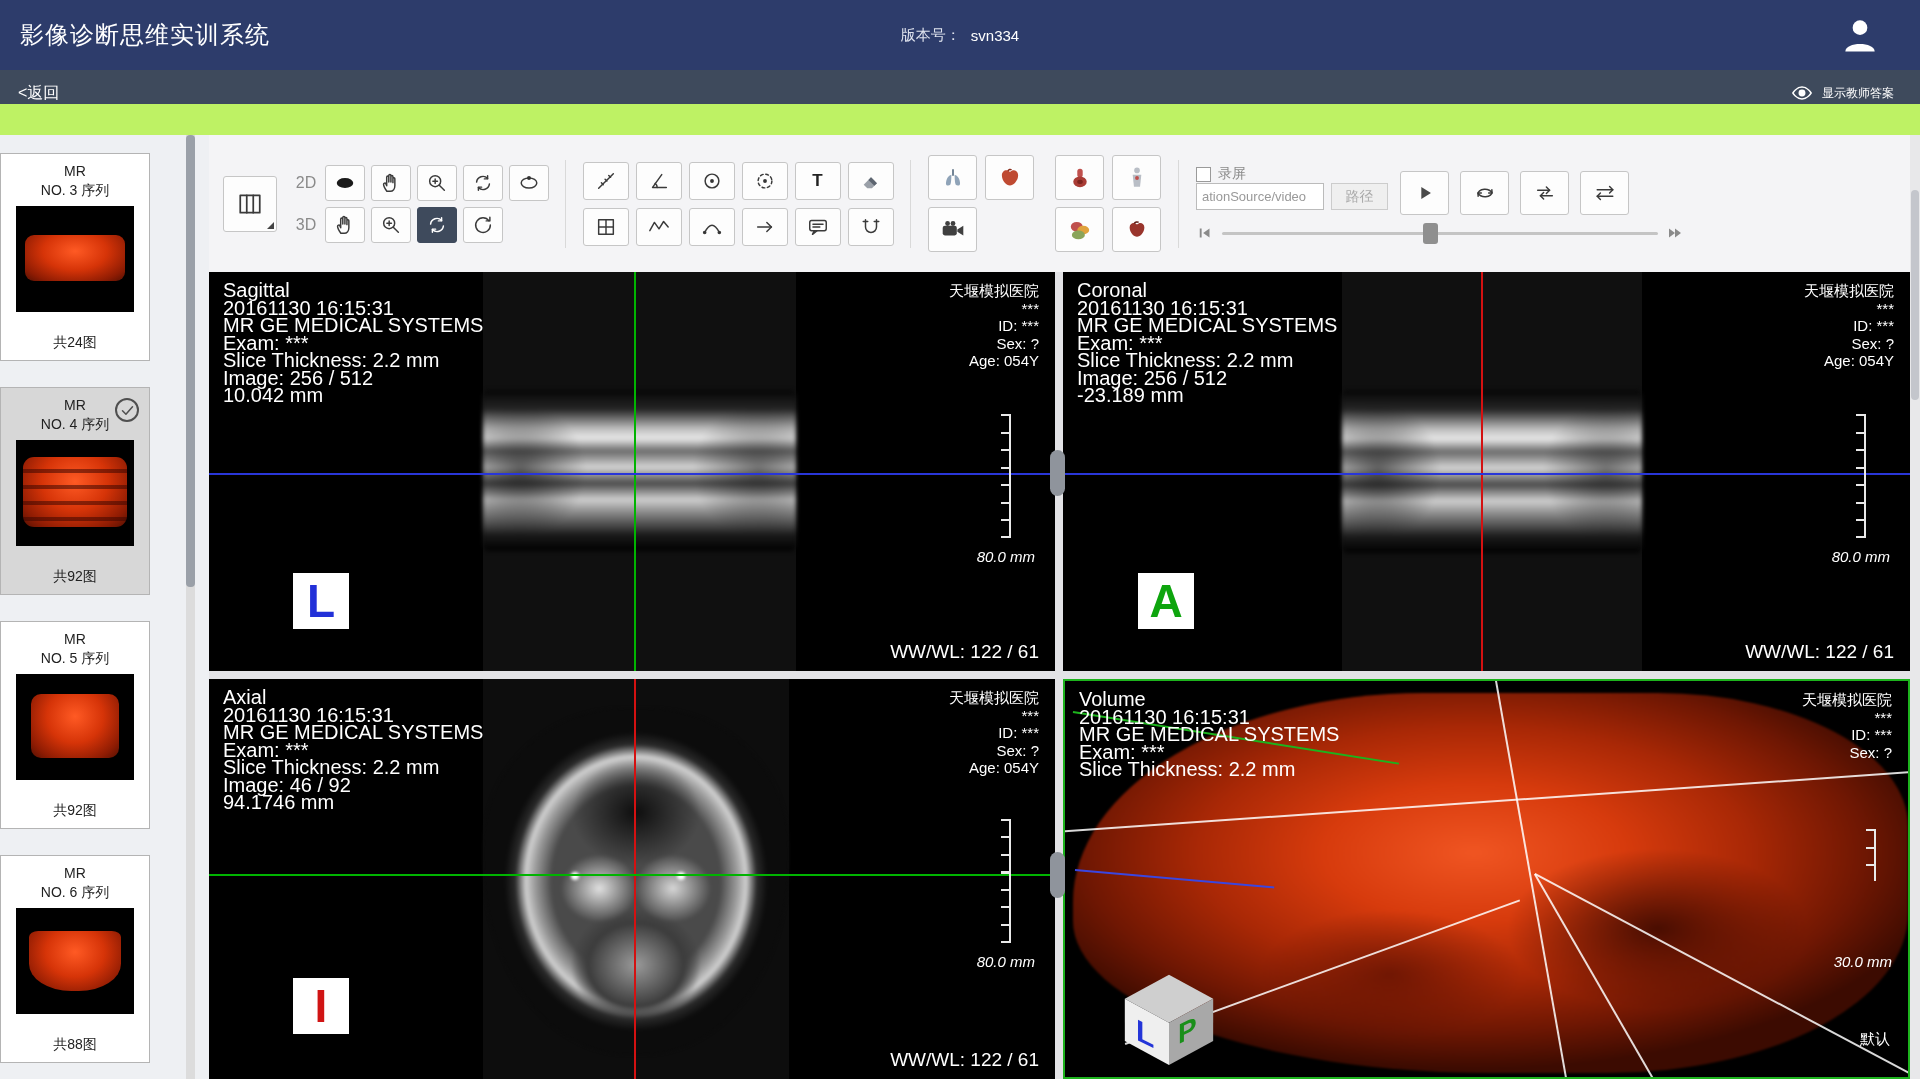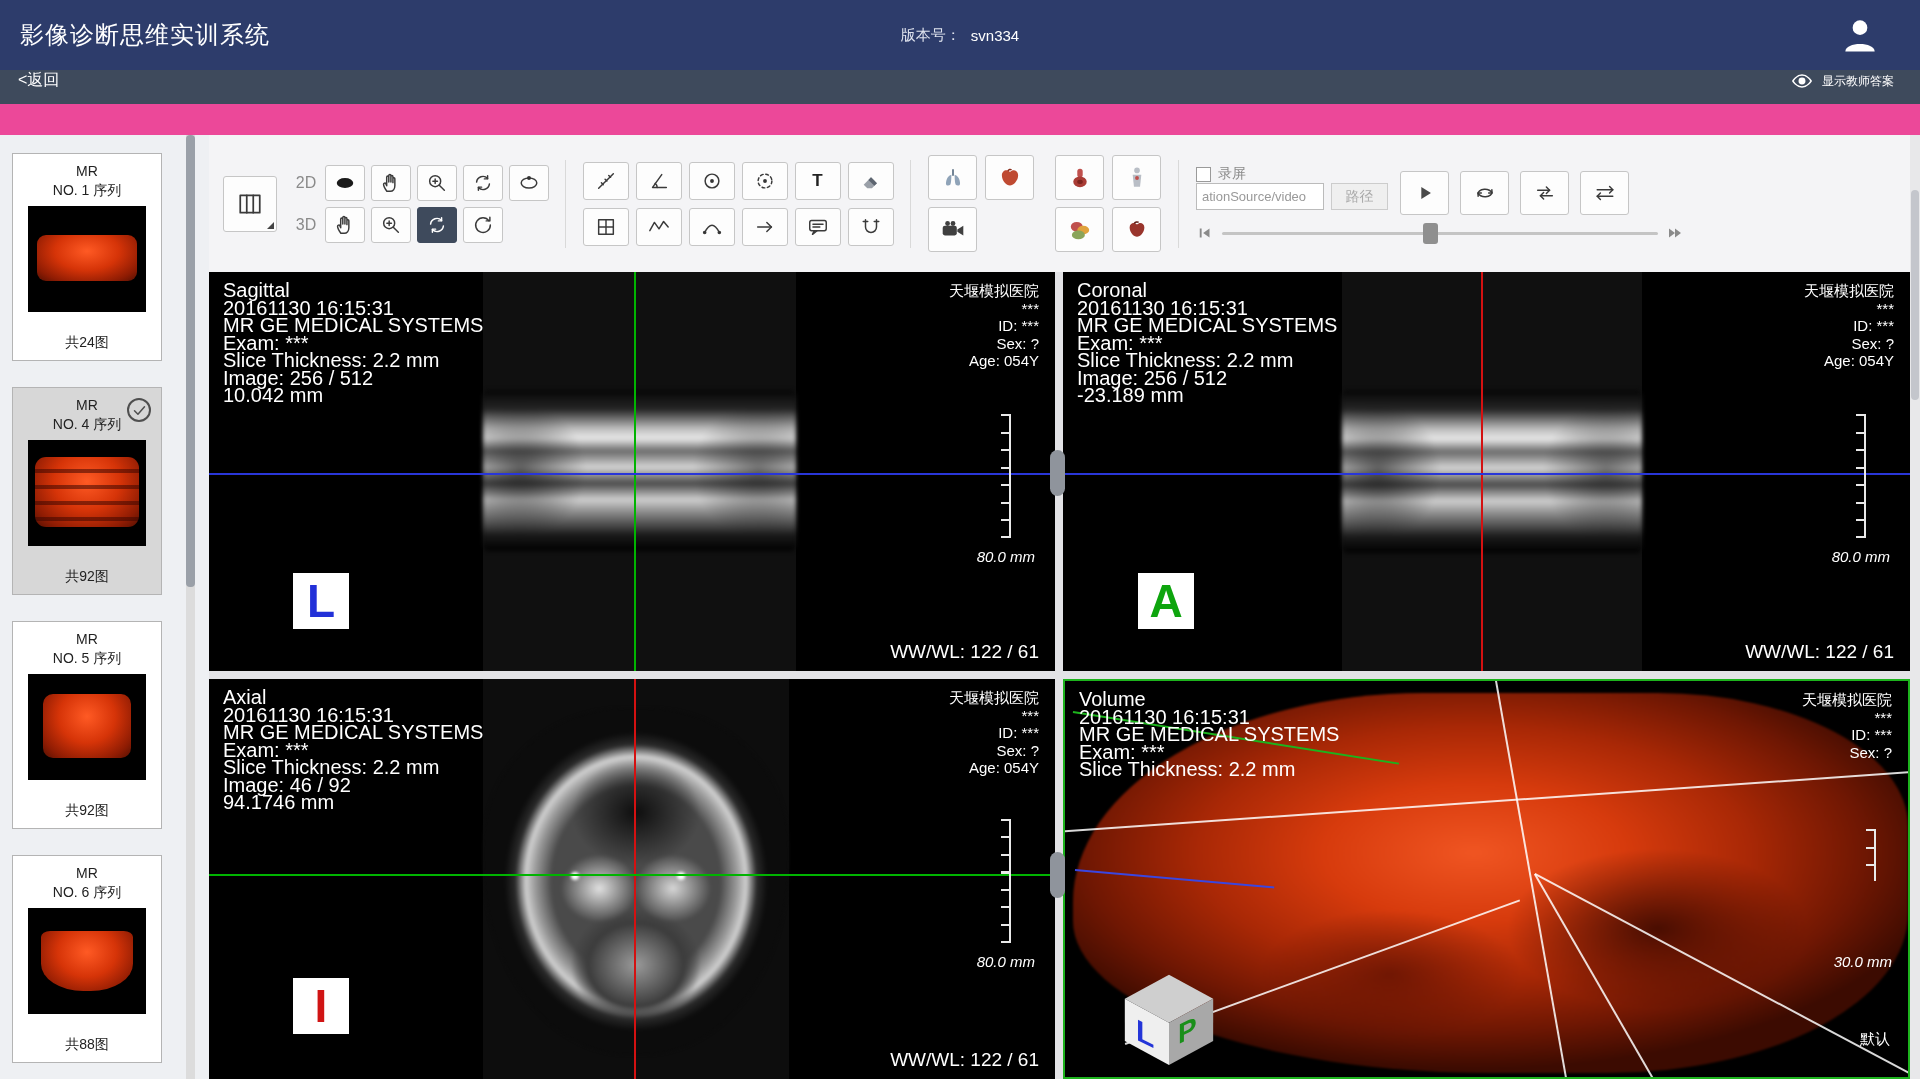--- a/index.html
+++ b/index.html
@@ -1,36 +1,36 @@
 <!DOCTYPE html>
 <html><head>
 <meta charset="utf-8">
 <style>
 *{margin:0;padding:0;box-sizing:border-box;}
 html,body{width:1920px;height:1079px;overflow:hidden;}
 body{font-family:"Liberation Sans","DejaVu Sans",sans-serif;background:#eef0f3;}
-.app{position:relative;width:1920px;height:1079px;background:#ec4899;overflow:hidden;}
+.app{position:relative;width:1920px;height:1079px;background:#bef264;overflow:hidden;}
 
 
 .topbar{position:absolute;left:0;top:0;width:100%;height:70px;background:#2d3c6b;display:flex;align-items:center;z-index:20;}
 .app-title{color:#fff;font-size:24px;margin-left:20px;letter-spacing:1px;}
 .version{position:absolute;left:50%;transform:translateX(-50%);color:#dfe3ee;font-size:15px;display:flex;gap:10px;align-items:center;}
 .version .val{color:#fff;}
 .avatar{position:absolute;right:38px;top:13px;width:44px;height:44px;}
-.navbar{position:absolute;left:0;top:70px;width:100%;height:34px;background:#3e4a5c;display:flex;align-items:flex-start;color:#fff;z-index:20;}
+.navbar{position:absolute;left:0;top:70px;width:100%;height:34px;background:#3e4a5c;display:flex;align-items:flex-end;color:#fff;z-index:20;}
 .back{margin-left:18px;font-size:16px;cursor:pointer;}
 .teacher{position:absolute;right:26px;display:flex;align-items:center;gap:9px;font-size:12px;cursor:pointer;}
 .tabstrip{position:absolute;left:0;top:104px;width:100%;height:31px;background:#c6cada;z-index:20;}
 .tab{position:absolute;top:0;height:31px;width:78px;display:flex;align-items:center;justify-content:center;font-size:15px;cursor:pointer;}
 .tab-2d{right:90px;background:#b6bbd0;color:#3c3c3c;}
 .tab-3d{right:10px;background:#fff;color:#3a5bb0;}
 
 
 .sidebar{position:absolute;left:0;top:135px;width:209px;height:944px;background:#eef0f3;z-index:10;}
-.series-card{position:absolute;left:12px;width:150px;height:208px;background:#fff;border:1px solid #b4b4b4;display:flex;flex-direction:column;align-items:center;padding:9px 0 8px;cursor:pointer;}
+.series-card{position:absolute;left:0;width:150px;height:208px;background:#fff;border:1px solid #b4b4b4;display:flex;flex-direction:column;align-items:center;padding:9px 0 8px;cursor:pointer;}
 .series-card.selected{background:#d7d7d7;}
 .sc-mod{font-size:14px;color:#222;}
 .sc-title{font-size:14px;color:#222;margin-top:3px;}
 .sc-thumb{width:118px;height:106px;background:#000;margin-top:6px;position:relative;overflow:hidden;}
 .sc-count{font-size:14px;color:#222;margin-top:auto;}
 .redshape{position:absolute;background:radial-gradient(ellipse at 50% 35%, #ff5a24 0%, #d63408 45%, #8f1c03 80%, #551002 100%);}
 .red1{left:8%;top:27%;width:84%;height:44%;border-radius:9px;}
 .red2{left:6%;top:16%;width:88%;height:66%;border-radius:11px;background:
   repeating-linear-gradient(180deg,rgba(0,0,0,0) 0 12px,rgba(60,6,0,.55) 12px 16px),
   radial-gradient(ellipse at 50% 35%, #ff5a24 0%, #d63408 45%, #8f1c03 80%, #551002 100%);}
@@ -144,21 +144,21 @@
         <circle cx="12" cy="12" r="3" fill="#fff"></circle>
       </svg>
       <span>显示教师答案</span>
     </div>
   </div>
 
 
   <aside class="sidebar">
     <div class="series-card" style="top:18px">
       <div class="sc-mod">MR</div>
-      <div class="sc-title">NO. 1 序列</div>
+      <div class="sc-title">NO. 3 序列</div>
       <div class="sc-thumb">
           <div class="redshape red1"></div>
         </div>
       <div class="sc-count">共24图</div>
     </div>
     <div class="series-card selected" style="top:252px">
       <div class="check-badge">
         <svg class="ic" style="stroke:#4f4f4f;stroke-width:2.4" viewBox="0 0 24 24" width="15" height="15">
             <path d="M4 12.5 9.5 18 20 6"></path>
           </svg>

